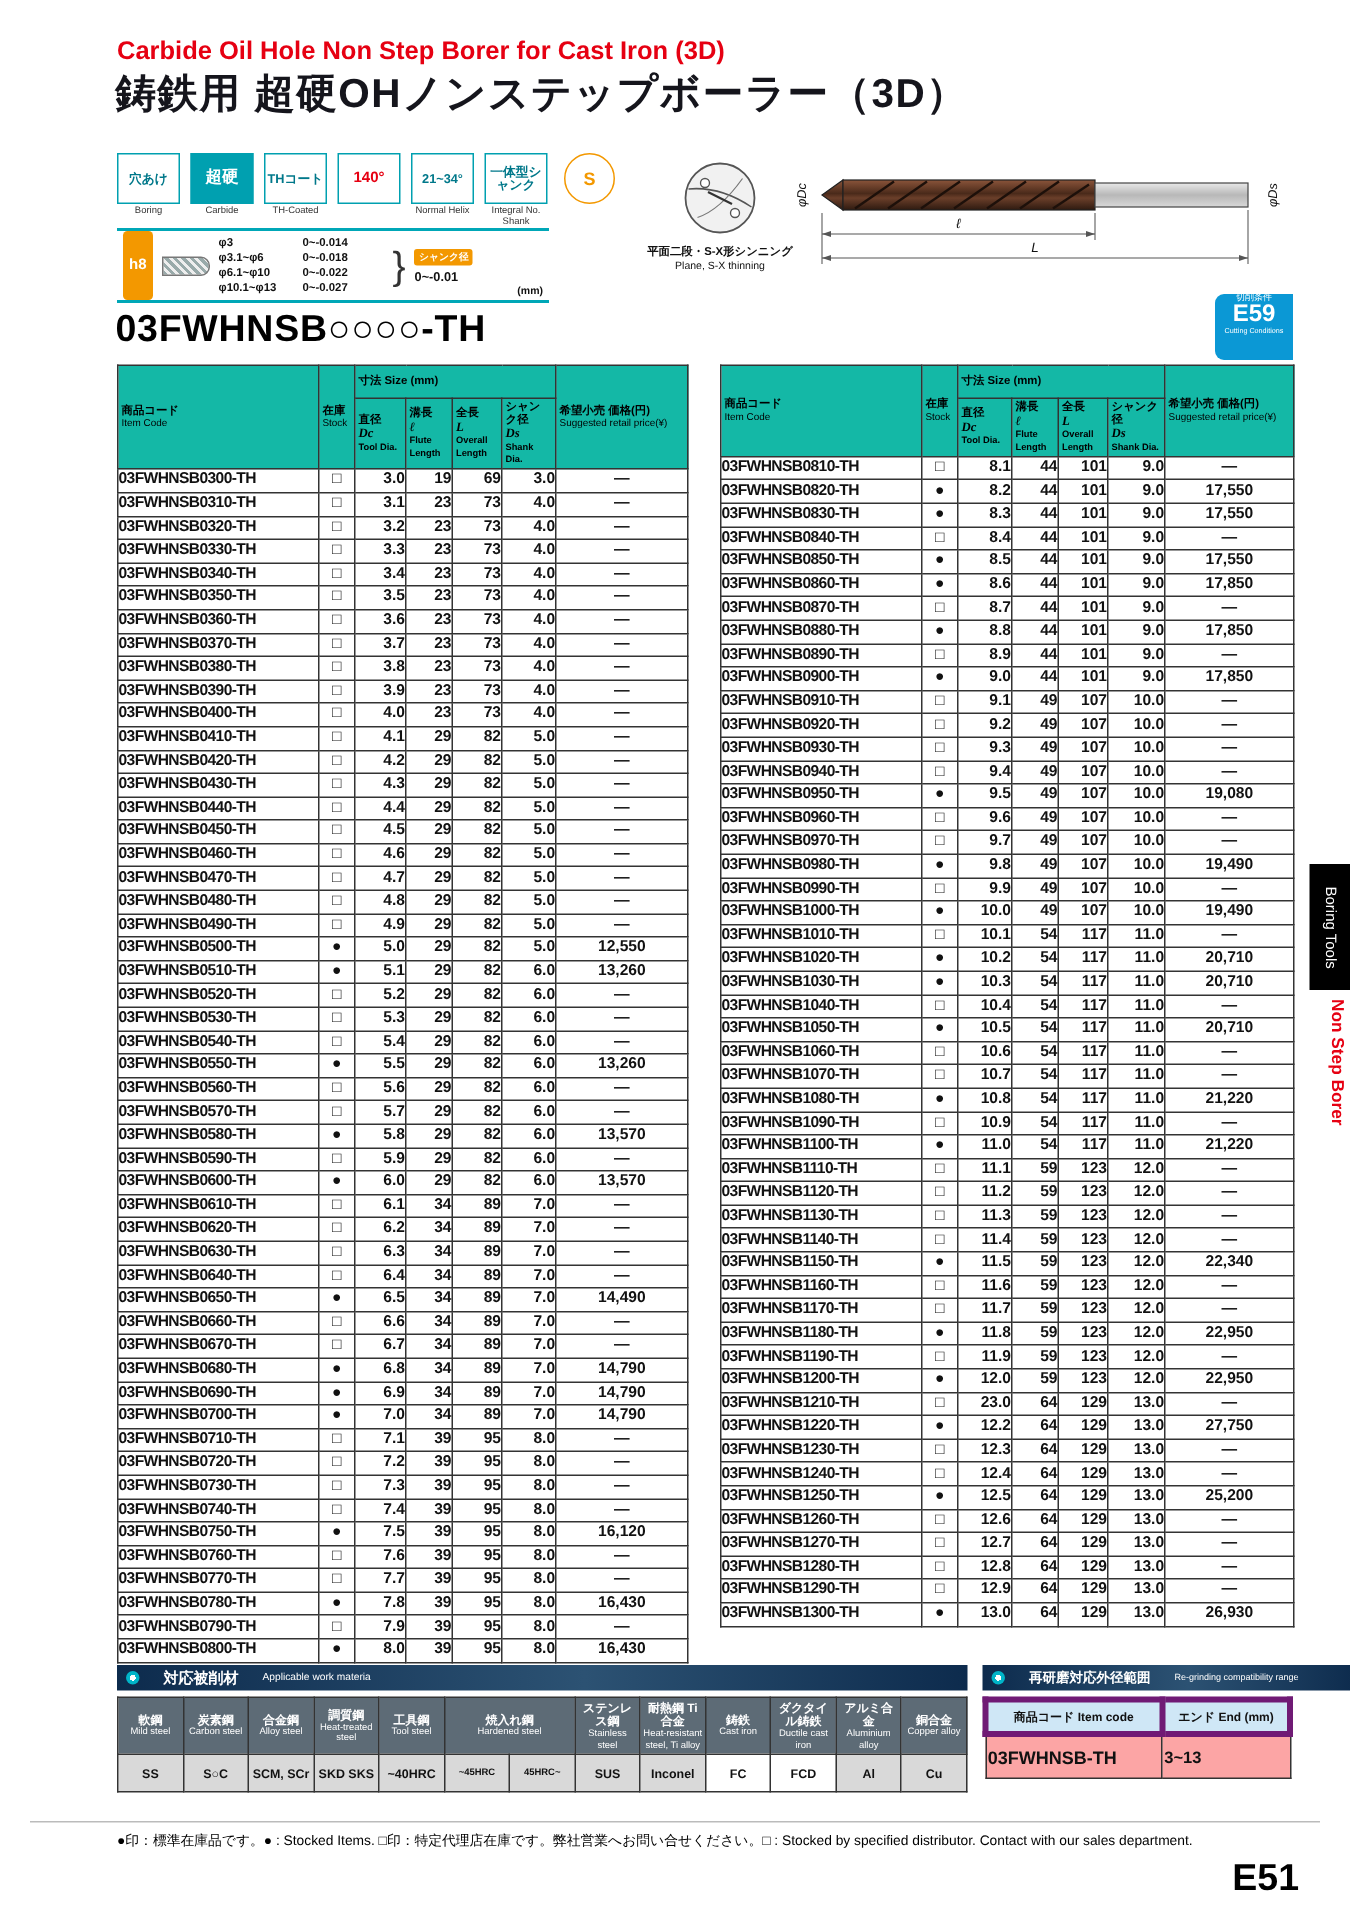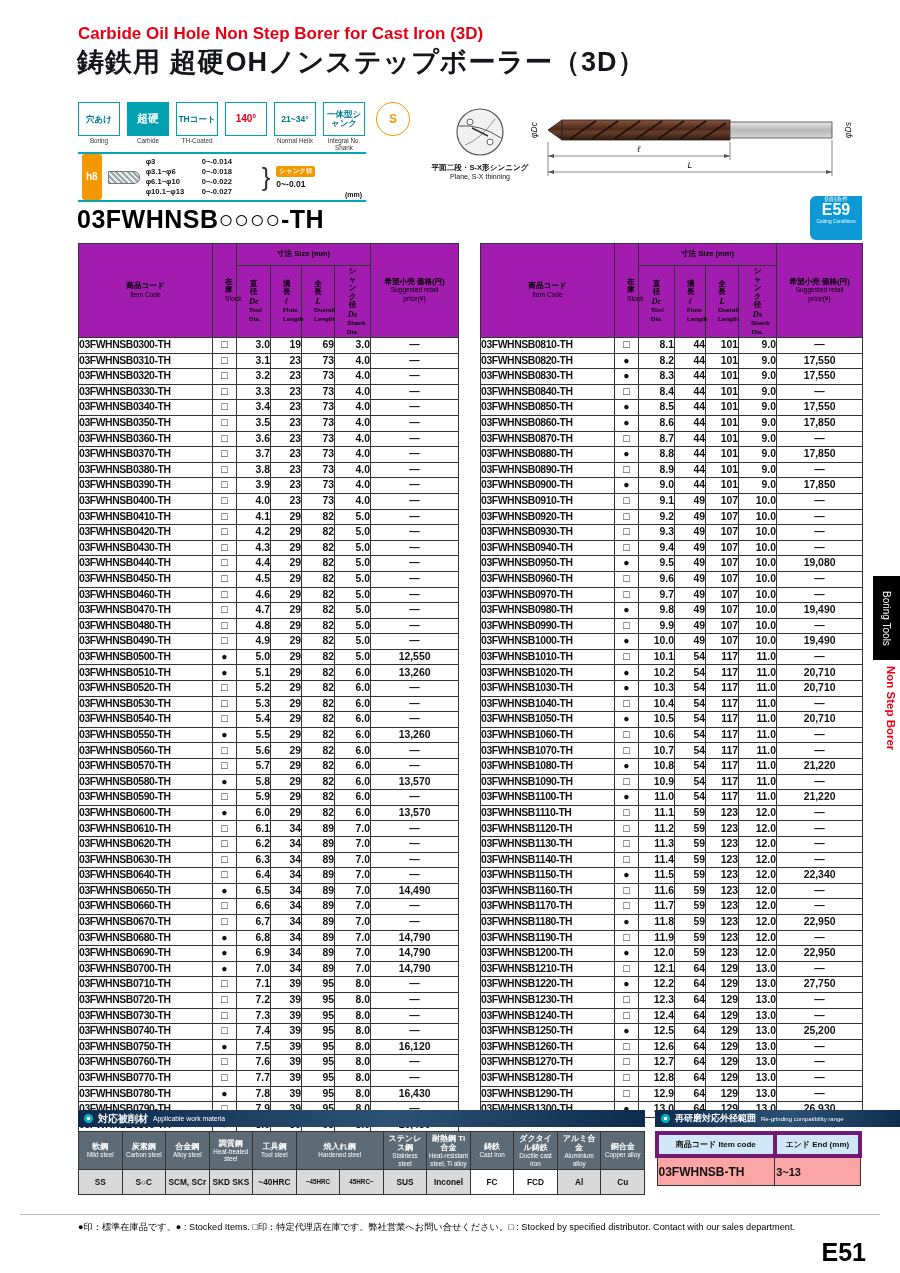--- a/index.html
+++ b/index.html
@@ -44,36 +44,36 @@
   .e-badge .b1{font-size:6px;}
   .e-badge .b2{font-size:16px;font-weight:900;}
   .e-badge .b3{font-size:4.8px;}
 
   
   .tbl-wrap{position:absolute;top:243px;}
   .tbl-left{left:78px;width:380px;}
   .tbl-right{left:480px;width:382px;}
   .ptable{border-collapse:collapse;table-layout:fixed;width:100%;}
   .ptable th,.ptable td{border:1px solid #333;}
-  .ptable thead th{background:#a21caf;font-size:7.6px;line-height:1.12;padding:1px 12px;text-align:center;font-weight:700;color:#000;}
+  .ptable thead th{background:#14b8a6;font-size:7.6px;line-height:1.12;padding:1px 2px;text-align:left;font-weight:700;color:#000;}
   .ptable thead tr.r1 th{height:19px;}
   .ptable thead tr.r2 th{height:30px;}
   .h-size{font-size:9px;}
   .dh2{font-style:italic;font-family:"Liberation Serif",serif;font-size:8.5px;}
   .dh3{font-size:6.2px;}
   .sm{font-size:6.6px;font-weight:400;}
   .ptable td{height:14.6px;padding:0;font-size:10.4px;font-weight:700;line-height:1;background:#fff;}
   .c-code{text-align:left;padding-left:3px;letter-spacing:-0.4px;white-space:nowrap;font-size:10.2px;}
   .c-stock{text-align:center;font-size:9px;}
   .c-dc,.c-fl,.c-oal,.c-ds{text-align:right;padding-right:4px;}
   .c-price{text-align:center;font-size:10px;}
 
   
   .sec-bar{position:absolute;height:17px;background:linear-gradient(90deg,#0d2b4d,#2c5273 55%,#0d2b4d);
-           color:#fff;display:flex;align-items:center;gap:5px;padding:0 6px;box-sizing:border-box;}
+           color:#fff;display:flex;align-items:center;gap:16px;padding:0 6px;box-sizing:border-box;}
   .bar-dot{width:9px;height:9px;border-radius:50%;background:radial-gradient(#fff 0 30%,#00b4c8 31%);flex:0 0 auto;}
   .bar-jp{font-size:10px;font-weight:700;white-space:nowrap;}
   .bar-en{font-size:6.8px;white-space:nowrap;}
   .bar-l{left:78px;top:1110px;width:567px;}
   .bar-r{left:655px;top:1110px;width:249px;}
 
   .mat{position:absolute;left:78px;top:1131px;width:567px;border-collapse:collapse;table-layout:fixed;}
   .mat th{background:#5d6b76;color:#fff;font-size:6.3px;font-weight:400;padding:2px 1px;border:1px solid #333;line-height:1.15;text-align:center;}
   .mat th .mjp{display:block;font-size:8px;font-weight:700;}
   .mat td{background:#d9d9d9;font-size:8.3px;font-weight:700;text-align:center;height:24px;border:1px solid #333;padding:0 1px;}
@@ -1092,21 +1092,21 @@
             <td class="c-stock">●</td>
             <td class="c-dc">12.0</td>
             <td class="c-fl">59</td>
             <td class="c-oal">123</td>
             <td class="c-ds">12.0</td>
             <td class="c-price">22,950</td>
           </tr>
           <tr>
             <td class="c-code">03FWHNSB1210-TH</td>
             <td class="c-stock">□</td>
-            <td class="c-dc">12.1</td>
+            <td class="c-dc">23.0</td>
             <td class="c-fl">64</td>
             <td class="c-oal">129</td>
             <td class="c-ds">13.0</td>
             <td class="c-price">—</td>
           </tr>
           <tr>
             <td class="c-code">03FWHNSB1220-TH</td>
             <td class="c-stock">●</td>
             <td class="c-dc">12.2</td>
             <td class="c-fl">64</td>

